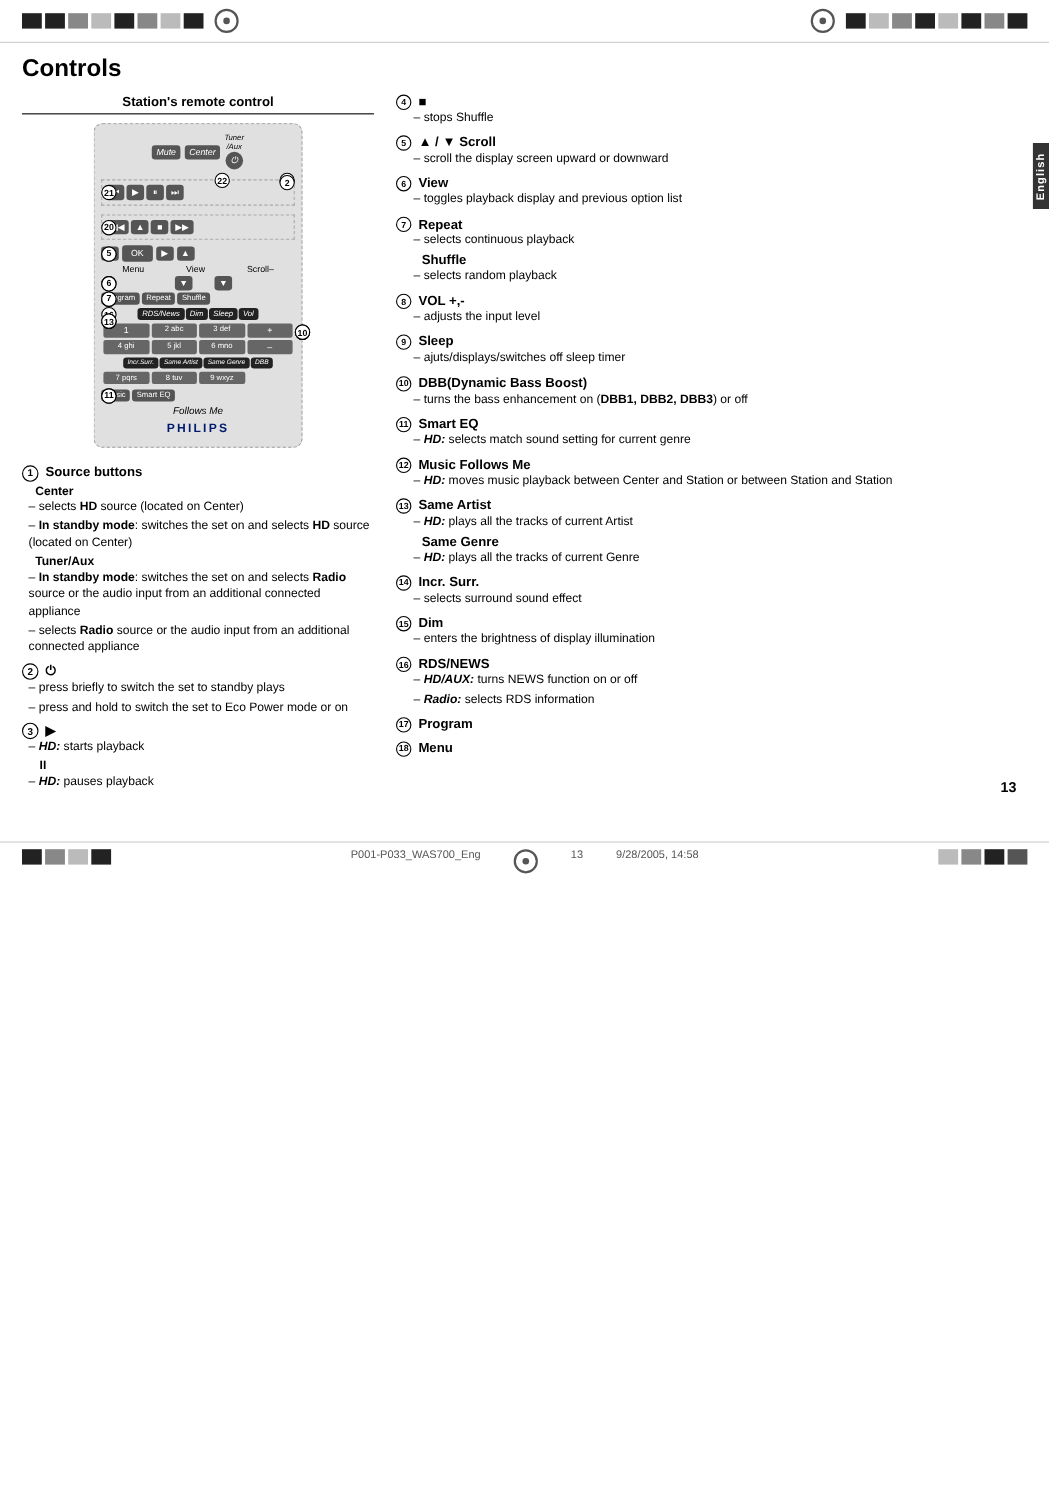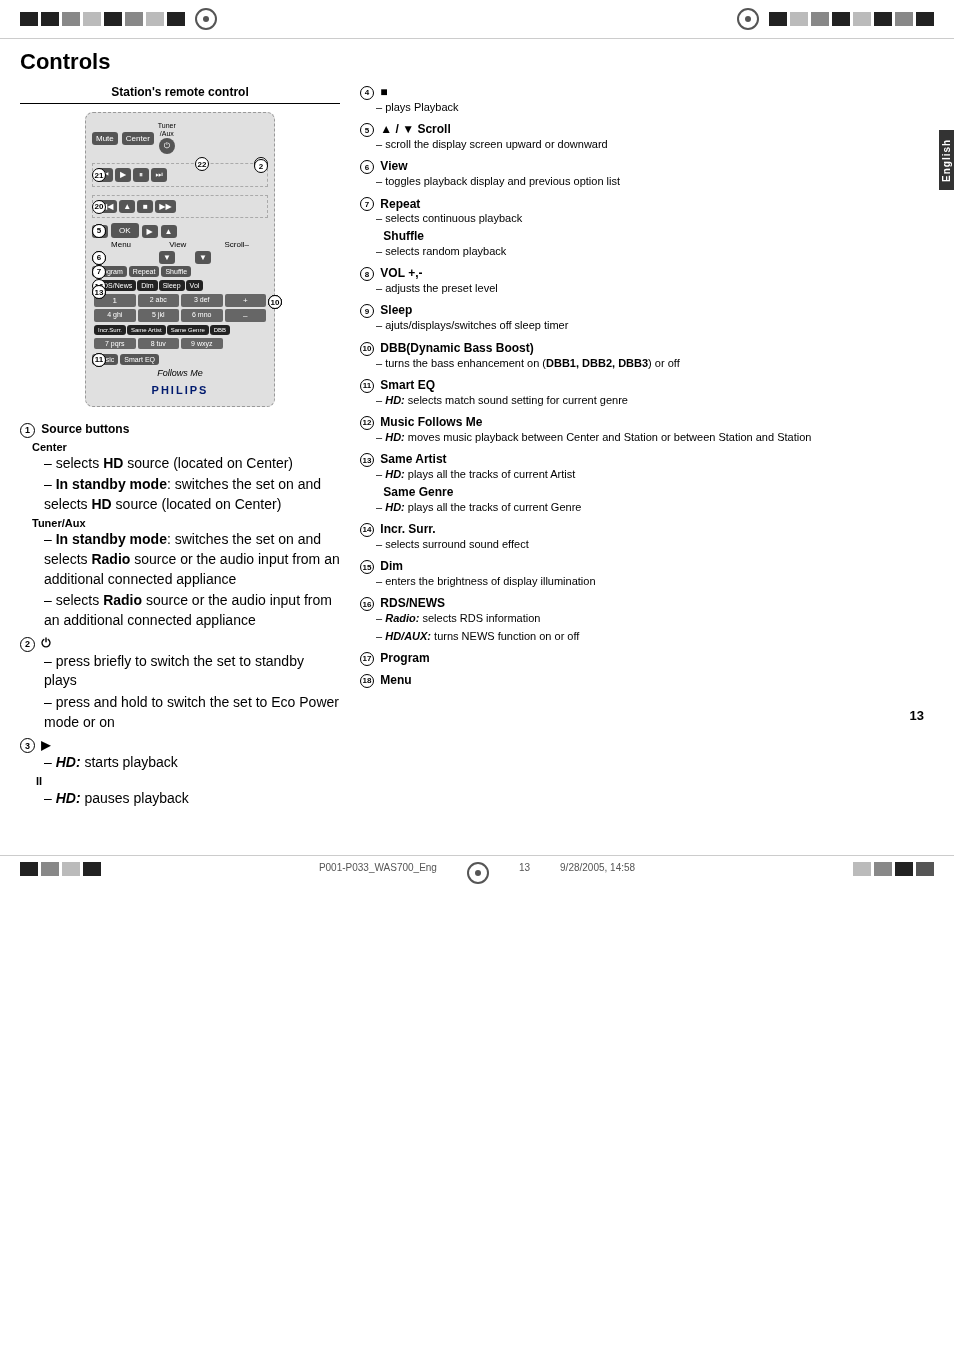--- a/index.html
+++ b/index.html
@@ -130,22 +130,24 @@
       display: inline-flex;
       align-items: center;
       justify-content: center;
       color: #fff;
       font-size: 8px;
     }
 
     .remote-row {
       display: flex;
       align-items: center;
+      justify-content: center;
       gap: 4px;
       margin: 3px 0;
+      font-style: italic;
     }
 
     .remote-btn {
       background: #555;
       color: #fff;
       border-radius: 3px;
       padding: 2px 4px;
       font-size: 8px;
       min-width: 16px;
       text-align: center;
@@ -208,23 +210,23 @@
       font-weight: bold;
       font-size: 12px;
       text-align: center;
     }
     .desc-subtitle {
       font-weight: bold;
       font-size: 11px;
       margin: 3px 0 1px 12px;
     }
     .desc-bullet {
-      margin-left: 24px;
+      margin-left: 6px;
       margin-bottom: 2px;
-      font-size: 14px;
+      font-size: 11px;
       line-height: 1.4;
     }
     .desc-bullet::before {
       content: '– ';
     }
 
     
     .right-col {
       flex: 1;
     }
@@ -369,21 +371,21 @@
             <div class="remote-section-dashed" style="display:flex; gap:2px; flex:1; align-items:center;">
               <div class="remote-btn">◀◀</div>
               <div class="remote-btn">▲</div>
               <div class="remote-btn">■</div>
               <div class="remote-btn">▶▶</div>
             </div>
           </div>
 
           <div style="display:flex; align-items:center; gap:4px; margin:2px 0;">
             <span class="num-circle">19</span>
-            <div style="display:flex; align-items:flex-end; gap:3px; flex:1;">
+            <div style="display:flex; align-items:center; gap:3px; flex:1;">
               <div class="remote-btn">◀</div>
               <div style="display:flex; flex-direction:column; align-items:center;">
                 <div class="remote-btn" style="padding:3px 8px;">OK</div>
               </div>
               <div class="remote-btn">▶</div>
               <div class="remote-btn">▲</div>
             </div>
             <span class="num-circle">5</span>
           </div>
 
@@ -509,21 +511,21 @@
       </div>
 
     </div>
   </div>
 
   <div class="right-col">
 
     <div class="right-item">
       <span class="right-num">4</span>
       <span class="right-title"> ■</span>
-      <div class="right-bullet">plays Playback</div>
+      <div class="right-bullet">stops Shuffle</div>
     </div>
 
     <div class="right-item">
       <span class="right-num">5</span>
       <span class="right-title"> ▲ / ▼ <b>Scroll</b></span>
       <div class="right-bullet">scroll the display screen upward or downward</div>
     </div>
 
     <div class="right-item">
       <span class="right-num">6</span>
@@ -535,21 +537,21 @@
       <span class="right-num">7</span>
       <span class="right-title"> <b>Repeat</b></span>
       <div class="right-bullet">selects continuous playback</div>
       <div style="font-weight:bold; font-size:12px; margin: 2px 0 1px 0; padding-left:0;">&nbsp;&nbsp;&nbsp;&nbsp;&nbsp;&nbsp;&nbsp;<b>Shuffle</b></div>
       <div class="right-bullet">selects random playback</div>
     </div>
 
     <div class="right-item">
       <span class="right-num">8</span>
       <span class="right-title"> <b>VOL +,-</b></span>
-      <div class="right-bullet">adjusts the preset level</div>
+      <div class="right-bullet">adjusts the input level</div>
     </div>
 
     <div class="right-item">
       <span class="right-num">9</span>
       <span class="right-title"> <b>Sleep</b></span>
       <div class="right-bullet">ajuts/displays/switches off sleep timer</div>
     </div>
 
     <div class="right-item">
       <span class="right-num">10</span>
@@ -585,22 +587,22 @@
 
     <div class="right-item">
       <span class="right-num">15</span>
       <span class="right-title"> <b>Dim</b></span>
       <div class="right-bullet">enters the brightness of display illumination</div>
     </div>
 
     <div class="right-item">
       <span class="right-num">16</span>
       <span class="right-title"> <b>RDS/NEWS</b></span>
+      <div class="right-bullet"><i><b>HD/AUX:</b></i> turns NEWS function on or off</div>
       <div class="right-bullet"><i><b>Radio:</b></i> selects RDS information</div>
-      <div class="right-bullet"><i><b>HD/AUX:</b></i> turns NEWS function on or off</div>
     </div>
 
     <div class="right-item">
       <span class="right-num">17</span>
       <span class="right-title"> <b>Program</b></span>
     </div>
 
     <div class="right-item">
       <span class="right-num">18</span>
       <span class="right-title"> <b>Menu</b></span>

